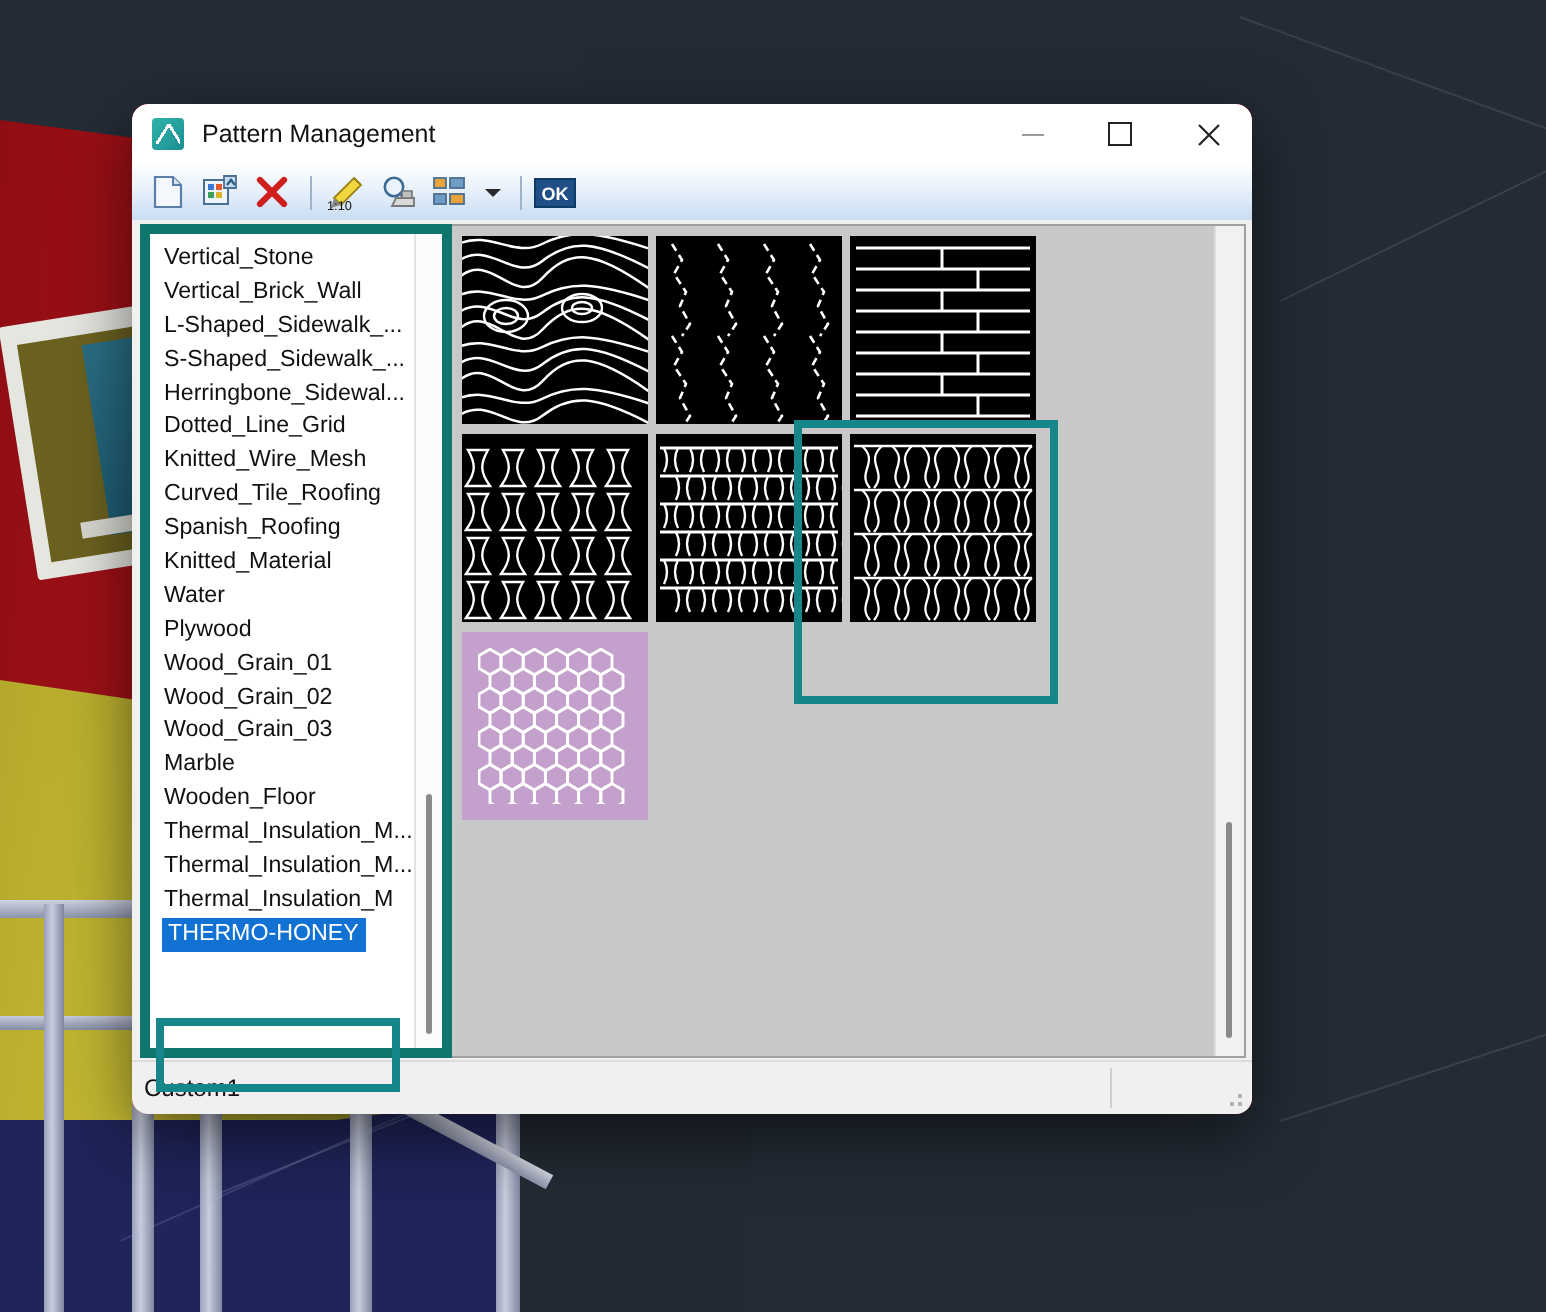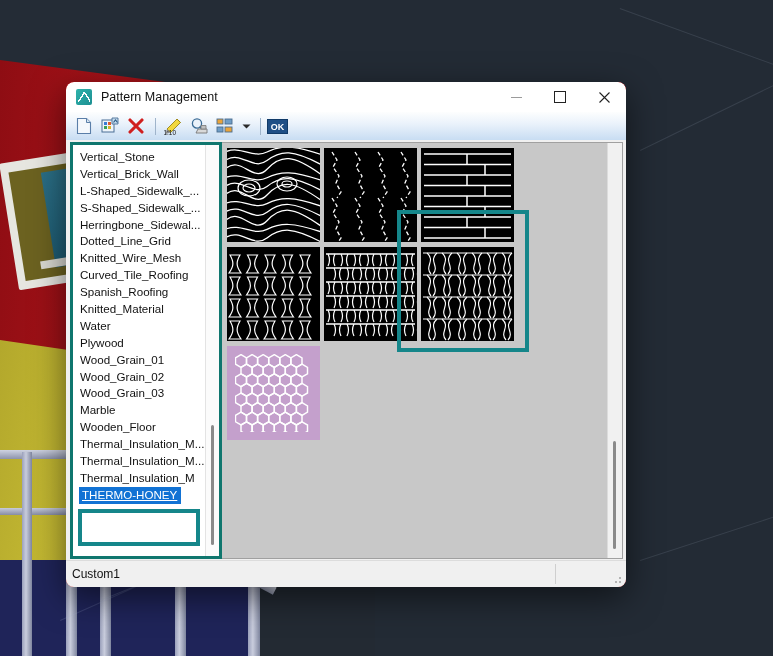--- a/index.html
+++ b/index.html
@@ -58,21 +58,21 @@
   .rail2{left:0;top:508px;width:210px;height:7px;
      background:linear-gradient(180deg,#c7cbdb,#868ca4);}
   .diagbeam{left:190px;top:566px;width:90px;height:8px;
      background:linear-gradient(180deg,#d6d9e5,#8b91a8);transform:rotate(28deg);}
 
   
   .vp-line{position:absolute;height:1px;background:rgba(160,175,195,.16);transform-origin:0 0;}
 
   
   #dialog{
-    position:absolute;left:66px;top:82px;width:560px;height:505px;
+    position:absolute;left:66px;top:52px;width:560px;height:505px;
     background:#ef4444;border-radius:8px;
     box-shadow:0 10px 34px rgba(0,0,0,.55);
     overflow:hidden;
   }
   .titlebar{height:30px;background:#ffffff;display:flex;align-items:center;
      position:relative;border-radius:8px 8px 0 0;}
   .title-icon{width:16px;height:16px;margin-left:10px;border-radius:2px;
      background:linear-gradient(135deg,#2fb3ab,#1d8f92);position:relative;flex:none;}
   .title-icon::after{content:"";position:absolute;left:2px;top:3px;width:12px;height:10px;
      background:
@@ -91,26 +91,26 @@
   .toolbar{height:28px;background:linear-gradient(180deg,#fdfefe 0%,#eaf2fb 42%,#c8ddf3 100%);
      display:flex;align-items:center;padding:0 6px;border-bottom:1px solid #b9c9dc;}
   .tb{width:24px;height:22px;display:flex;align-items:center;justify-content:center;
      position:relative;margin-right:2px;}
   .tb-sep{width:1px;height:17px;background:#9fb4cb;margin:0 5px;}
 
   .body{position:absolute;left:0;top:58px;right:0;bottom:26px;
      background:#f0f0f0;padding:2px 3px 2px 4px;box-sizing:border-box;display:flex;}
 
   
-  .listpanel{width:146px;background:#fff;border:3px solid #0f766e;position:relative;
+  .listpanel{width:146px;background:#fff;border:5px solid #0f766e;position:relative;
      overflow:hidden;flex:none;}
   .list{position:absolute;left:0;top:0;right:13px;bottom:0;padding:4px 0 0 6px;box-sizing:border-box;}
   .li{font-size:11.6px;color:#111;line-height:16.9px;height:16.9px;white-space:nowrap;
      overflow:hidden;padding-left:1px;}
-  .li.selected{background:#1172d4;color:#fff;display:inline-block;padding:0 4px 0 3px;text-decoration:underline;}
+  .li.selected{background:#1172d4;color:#fff;display:inline-block;padding:0 4px 0 3px;}
   .li-row-selected{height:16.9px;}
   .sb{position:absolute;right:0;top:0;width:13px;bottom:0;background:#fbfbfb;
      border-left:1px solid #e3e3e3;}
   .sb-thumb{position:absolute;left:5px;width:3px;background:#8a8a8a;border-radius:2px;}
 
   
   .gallery{flex:1;background:#c8c8c8;border:1px solid #a0a0a0;border-left:none;
      position:relative;overflow:hidden;}
   .grid{position:absolute;left:4px;top:4px;right:16px;top:4px;display:flex;flex-wrap:wrap;}
   .cell{width:95px;height:96px;margin:0 2px 3px 0;background:#c8c8c8;

